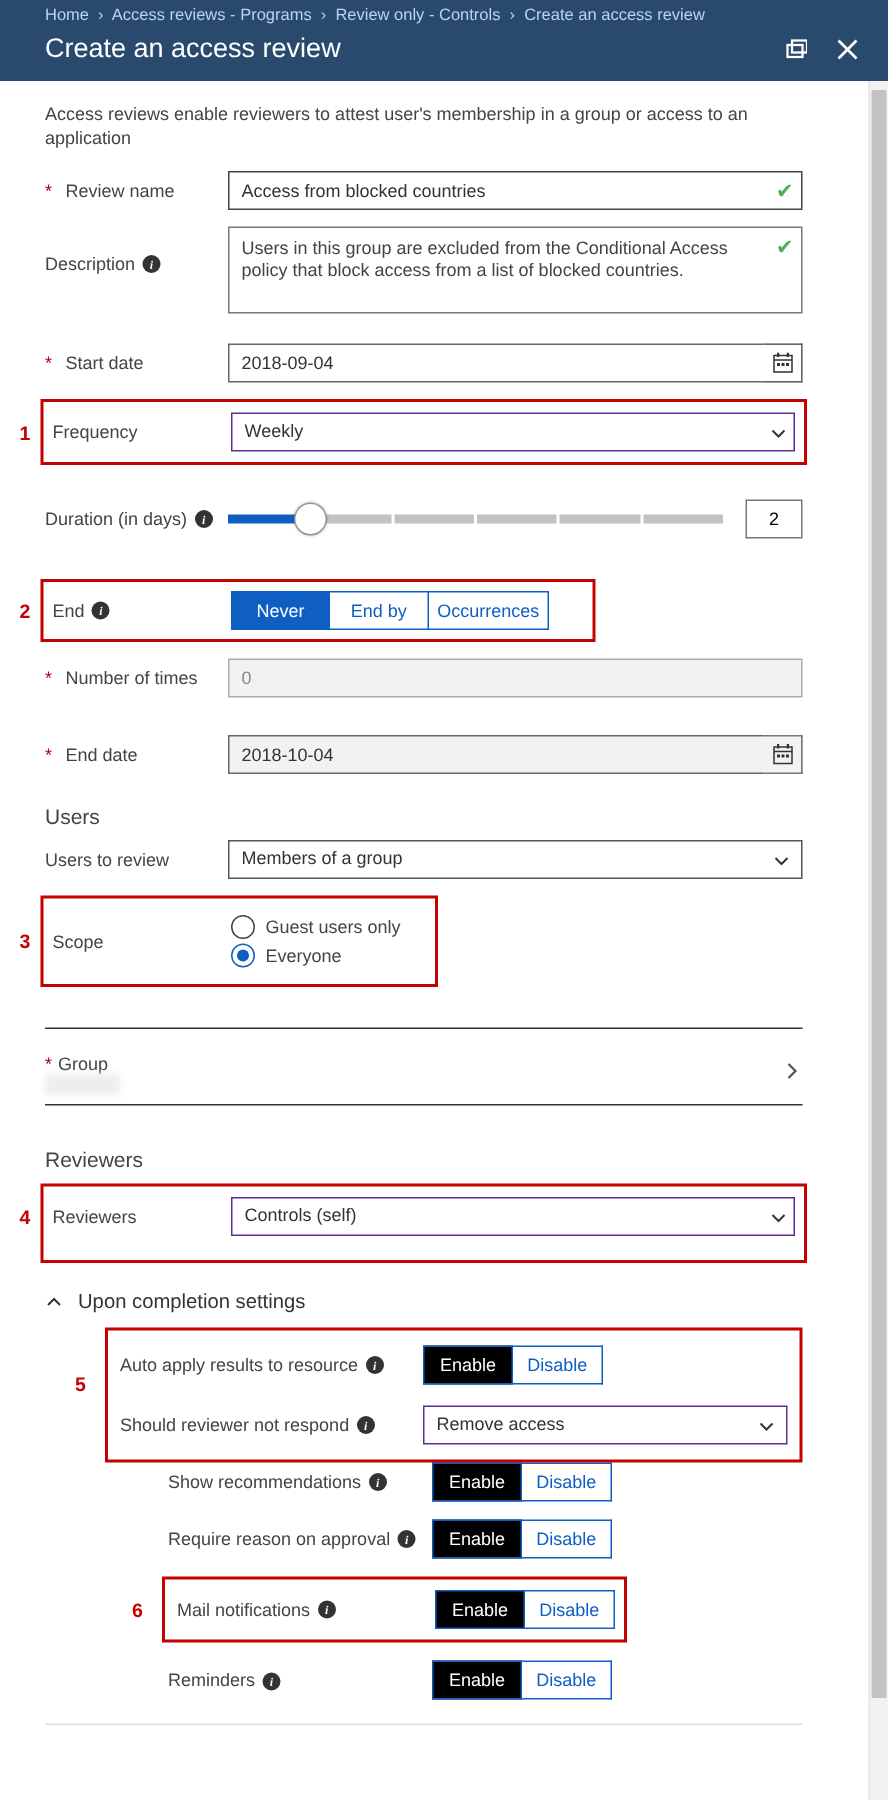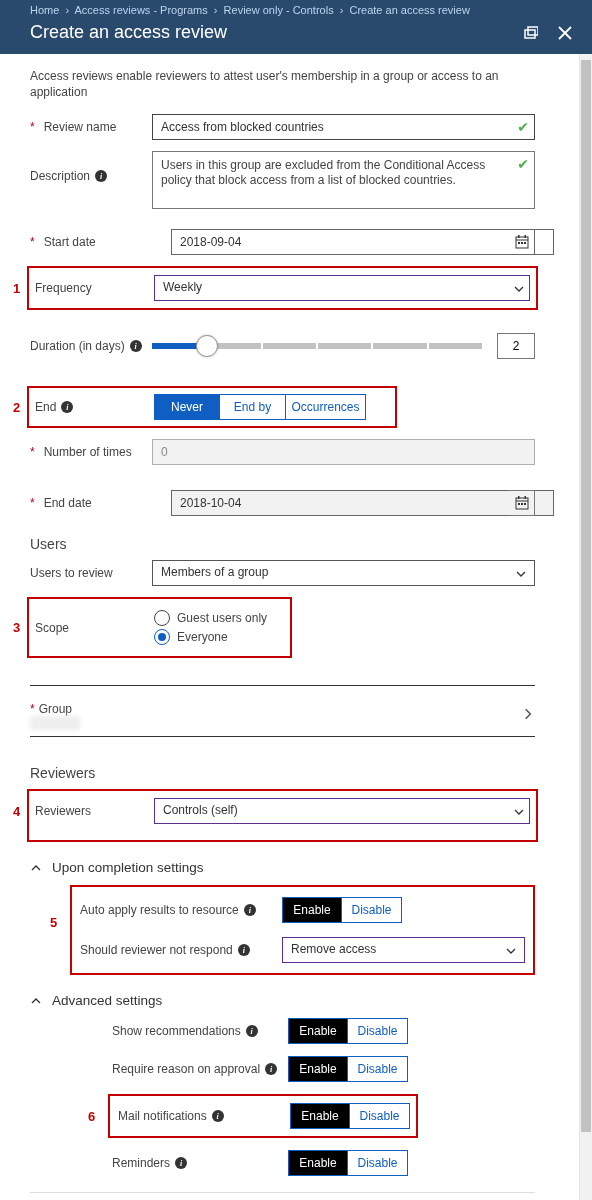--- a/index.html
+++ b/index.html
@@ -20,21 +20,21 @@
   .row.top { align-items:flex-start; }
   .lbl { width:122px; flex:none; display:flex; align-items:center; gap:5px; }
   .req { color:#b00020; margin-right:4px; }
   .ctl { flex:1; }
   input[type=text].tb { width:100%; height:26px; border:1px solid #444; padding:4px 26px 4px 8px; font-size:12px; color:#333; }
   .tb.purple { border-color:#5c2e91; }
   textarea.tb { width:100%; height:58px; border:1px solid #777; padding:6px 26px 6px 8px; font-size:12px; color:#444; resize:none; line-height:15px; }
   .with-check { position:relative; }
   .chk { position:absolute; right:6px; top:5px; color:#4caf50; font-size:14px; }
   .date-wrap { position:relative; }
-  .date-wrap input { width:100%; height:26px; border:1px solid #666; padding:4px 30px 4px 8px; font-size:12px; color:#333;margin-left:19px;}
+  .date-wrap input { width:100%; height:26px; border:1px solid #666; padding:4px 30px 4px 8px; font-size:12px; color:#333;}
   .cal-icon { position:absolute; right:0; top:0; width:26px; height:26px; border:1px solid #666; border-left:none; display:flex; align-items:center; justify-content:center; background:#fff; }
   .dd { position:relative; }
   .dd select, .dd .sel {
     width:100%; height:26px; border:1px solid #555; padding:4px 26px 4px 8px; font-size:12px; color:#333; background:#fff; appearance:none; -webkit-appearance:none;
   }
   .dd .caret { position:absolute; right:8px; top:8px; pointer-events:none; }
   .mark { position:absolute; left:-14px; color:#c40000; font-size:13px; font-weight:bold; }
   .redbox { border:2px solid #c40000; }
   .slider-track { display:flex; height:6px; width:330px; gap:2px; align-items:center; position:relative; }
   .seg { flex:1; height:6px; background:#c2c2c2; }
@@ -332,26 +332,20 @@
         <div class="sel" style="border-color:#5c2e91;">Remove access</div>
         <span class="caret">
           <svg class="caret-svg" viewBox="0 0 12 12">
               <path d="M2 4 L6 8 L10 4" fill="none" stroke="#333" stroke-width="1.3"></path>
             </svg>
         </span>
       </div>
     </div>
   </div>
 
-  <div class="collapse-h">
-    <svg width="12" height="12" viewBox="0 0 12 12">
-        <path d="M2 8 L6 4 L10 8" fill="none" stroke="#333" stroke-width="1.3"></path>
-      </svg>
-    <span>Advanced settings</span>
-  </div>
 
   <div class="inner" style="margin-left:40px;">
     <div class="row">
       <div class="lbl" style="width:176px;">
         <span>Show recommendations</span>
         <span class="info-ic">i</span>
       </div>
       <div class="toggle">
         <div class="tb-btn on">Enable</div>
         <div class="tb-btn off">Disable</div>
@@ -374,21 +368,21 @@
         <span>Mail notifications</span>
         <span class="info-ic">i</span>
       </div>
       <div class="toggle">
         <div class="tb-btn on">Enable</div>
         <div class="tb-btn off">Disable</div>
       </div>
     </div>
 
     <div class="row">
-      <div class="lbl" style="width:176px;">
+      <div class="lbl" style="width:176px;align-items:flex-end;">
         <span>Reminders</span>
         <span class="info-ic">i</span>
       </div>
       <div class="toggle">
         <div class="tb-btn on">Enable</div>
         <div class="tb-btn off">Disable</div>
       </div>
     </div>
   </div>
 

